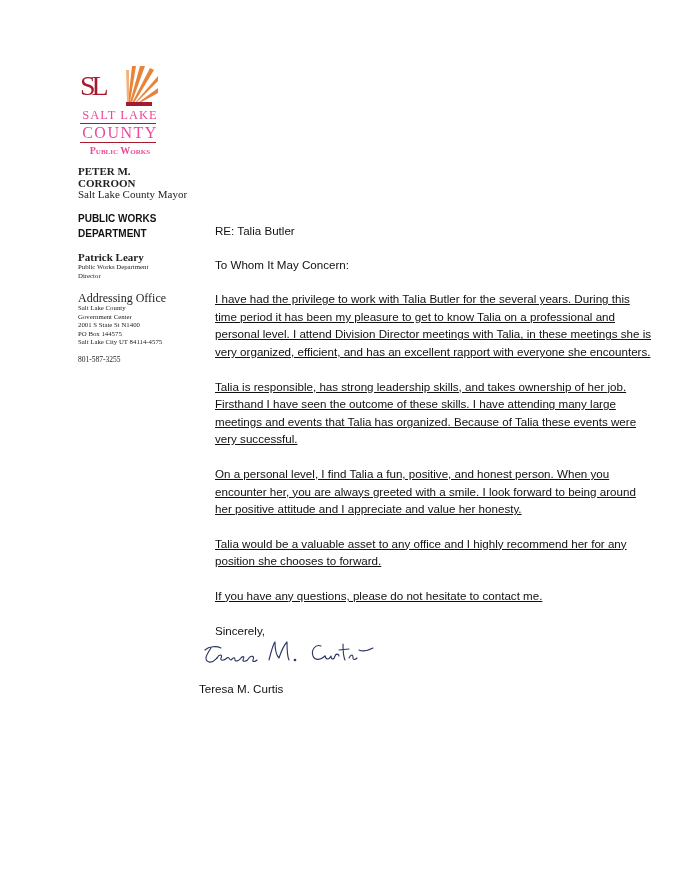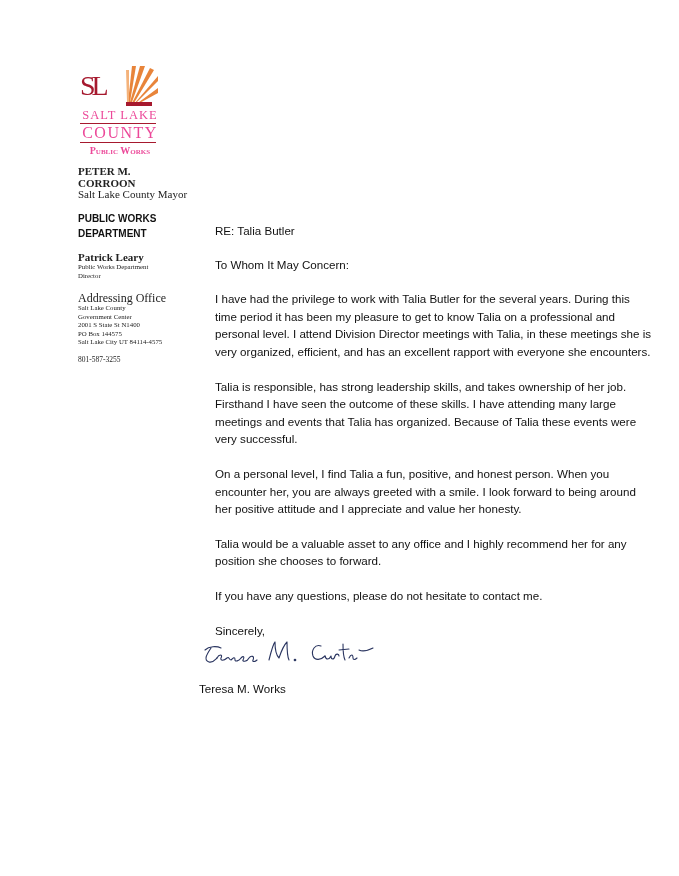--- a/index.html
+++ b/index.html
@@ -27,21 +27,21 @@
     .office { margin-top: 12px; }
     .office-name { font-size: 12px; line-height: 12px; color: #222; }
     .office-line { font-size: 6.8px; line-height: 8.5px; color: #222; }
     .phone { font-size: 7.5px; line-height: 10px; margin-top: 8px; color: #222; }
 
     
     .letter { position: absolute; left: 199px; top: 206px; width: 470px; font-family: "Liberation Sans", sans-serif; font-size: 11.6px; line-height: 17.6px; color: #111; }
     .letter p { margin: 16px; }
     .re { margin-bottom: 12px !important; }
     .salutation { margin-bottom: 17px !important; }
-    .para { margin-bottom: 17px !important; }
+    .para { margin-bottom: 17px !important; text-decoration: underline; }
     .closing { margin-top: 0; }
     .signature { position: absolute; left: 199px; top: 636px; width: 190px; height: 36px; }
     .signer { position: absolute; left: 199px; top: 680px; font-family: "Liberation Sans", sans-serif; font-size: 11.6px; line-height: 17.6px; color: #111; }
   </style>
 </head>
 <body>
 
 <div class="logo">
   <div class="logo-mark">
     <span class="logo-sl">SL</span>
@@ -120,14 +120,14 @@
 
     <path d="M122,10 C116,8 112,14 114,20 C116,25 122,24 126,20"></path>
     <path d="M126,20 C127,24 130,24 132,20 C132,24 135,24 136,20 C137,17 140,18 140,20"></path>
     <path d="M144,8 C144,14 144,20 146,24 M140,14 L150,13"></path>
     <path d="M150,22 C152,18 154,18 154,22 C154,24 156,24 158,22"></path>
     <path d="M160,14 C164,16 170,14 174,12"></path>
   </g>
 </svg>
 
 <div class="signer">
-  <div>Teresa M. Works</div>
+  <div>Teresa M. Curtis</div>
 </div>
 
 </body></html>

